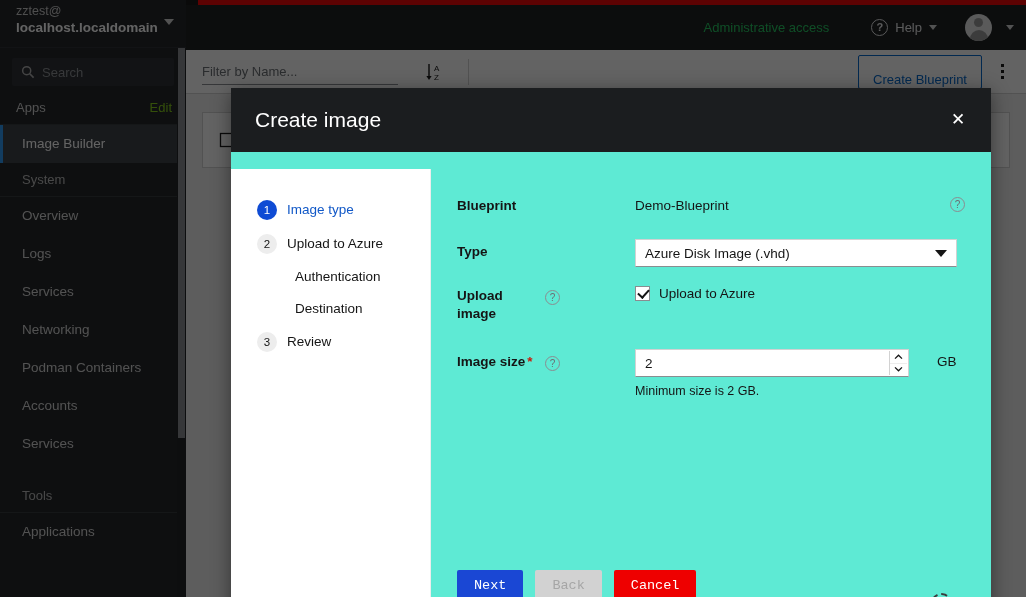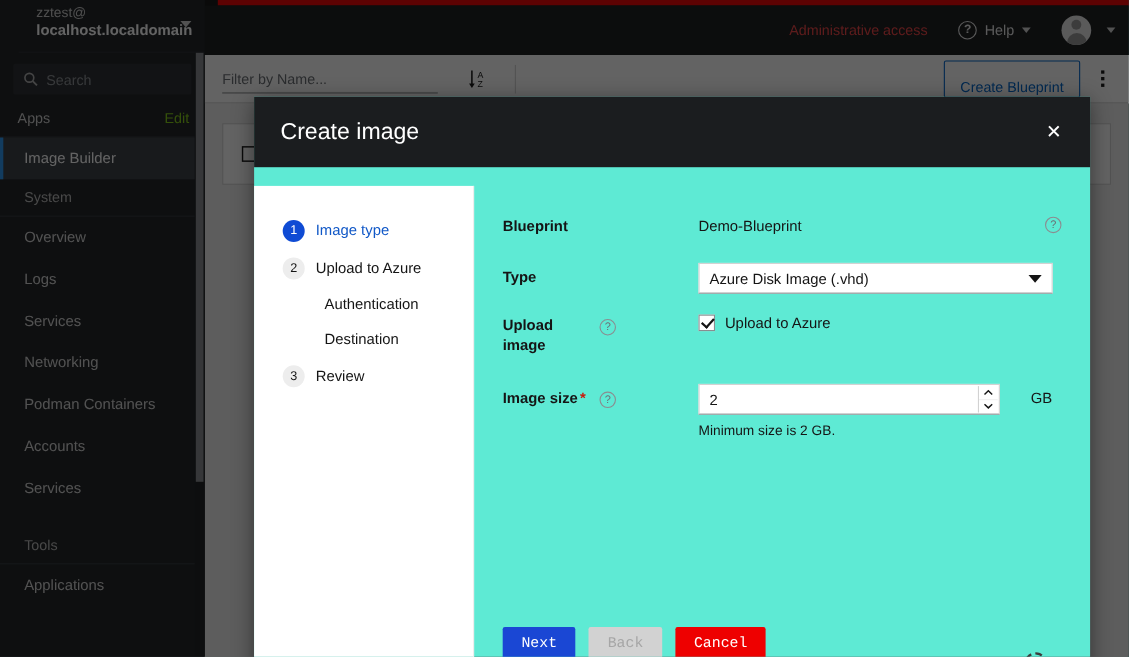--- a/index.html
+++ b/index.html
@@ -19,21 +19,20 @@
     width: 186px; height: 597px;
     background: #212427;
     color: #e0e0e0;
     z-index: 5;
   }
   #side-head {
     height: 48px; padding: 4px 14px 0 16px;
     background: #212427;
     position: relative;
     border-bottom: 1px solid #2b2f33;
-    margin-left: 17px;
   }
   #side-head .acct-user { font-size: 12.5px; color: #c9c9c9; line-height: 15px; }
   #side-head .acct-host { font-size: 13.5px; color: #fff; font-weight: bold; line-height: 17px; }
   #side-head .caret {
     position: absolute; right: 12px; top: 19px;
     width: 0; height: 0;
     border-left: 5px solid transparent; border-right: 5px solid transparent;
     border-top: 6px solid #d2d2d2;
   }
   #side-search-wrap { padding: 10px 12px 6px 12px; }
@@ -88,21 +87,21 @@
   #redbar {
     position: absolute; left: 198px; top: 0; right: 0; height: 5px;
     background: #ee0000; z-index: 3;
   }
   #topbar {
     position: absolute; left: 186px; top: 5px; right: 0; height: 45px;
     background: #1b1d1f; z-index: 3;
     display: flex; align-items: center; justify-content: flex-end;
     padding-right: 12px; gap: 0;
   }
-  #topbar .admin { font-size: 13px; color: #ef4444; margin-right: 28px; cursor: pointer; }
+  #topbar .admin { font-size: 13px; color: #22c55e; margin-right: 42px; cursor: pointer; }
   #topbar .help {
     display: flex; align-items: center; gap: 7px;
     font-size: 13px; color: #e6e6e6; cursor: pointer; margin-right: 28px;
   }
   #topbar .help .qm {
     width: 17px; height: 17px; border-radius: 50%;
     border: 1.6px solid #e6e6e6; color: #e6e6e6;
     font-size: 11px; line-height: 14px; text-align: center; font-weight: bold;
   }
   .tcaret {

